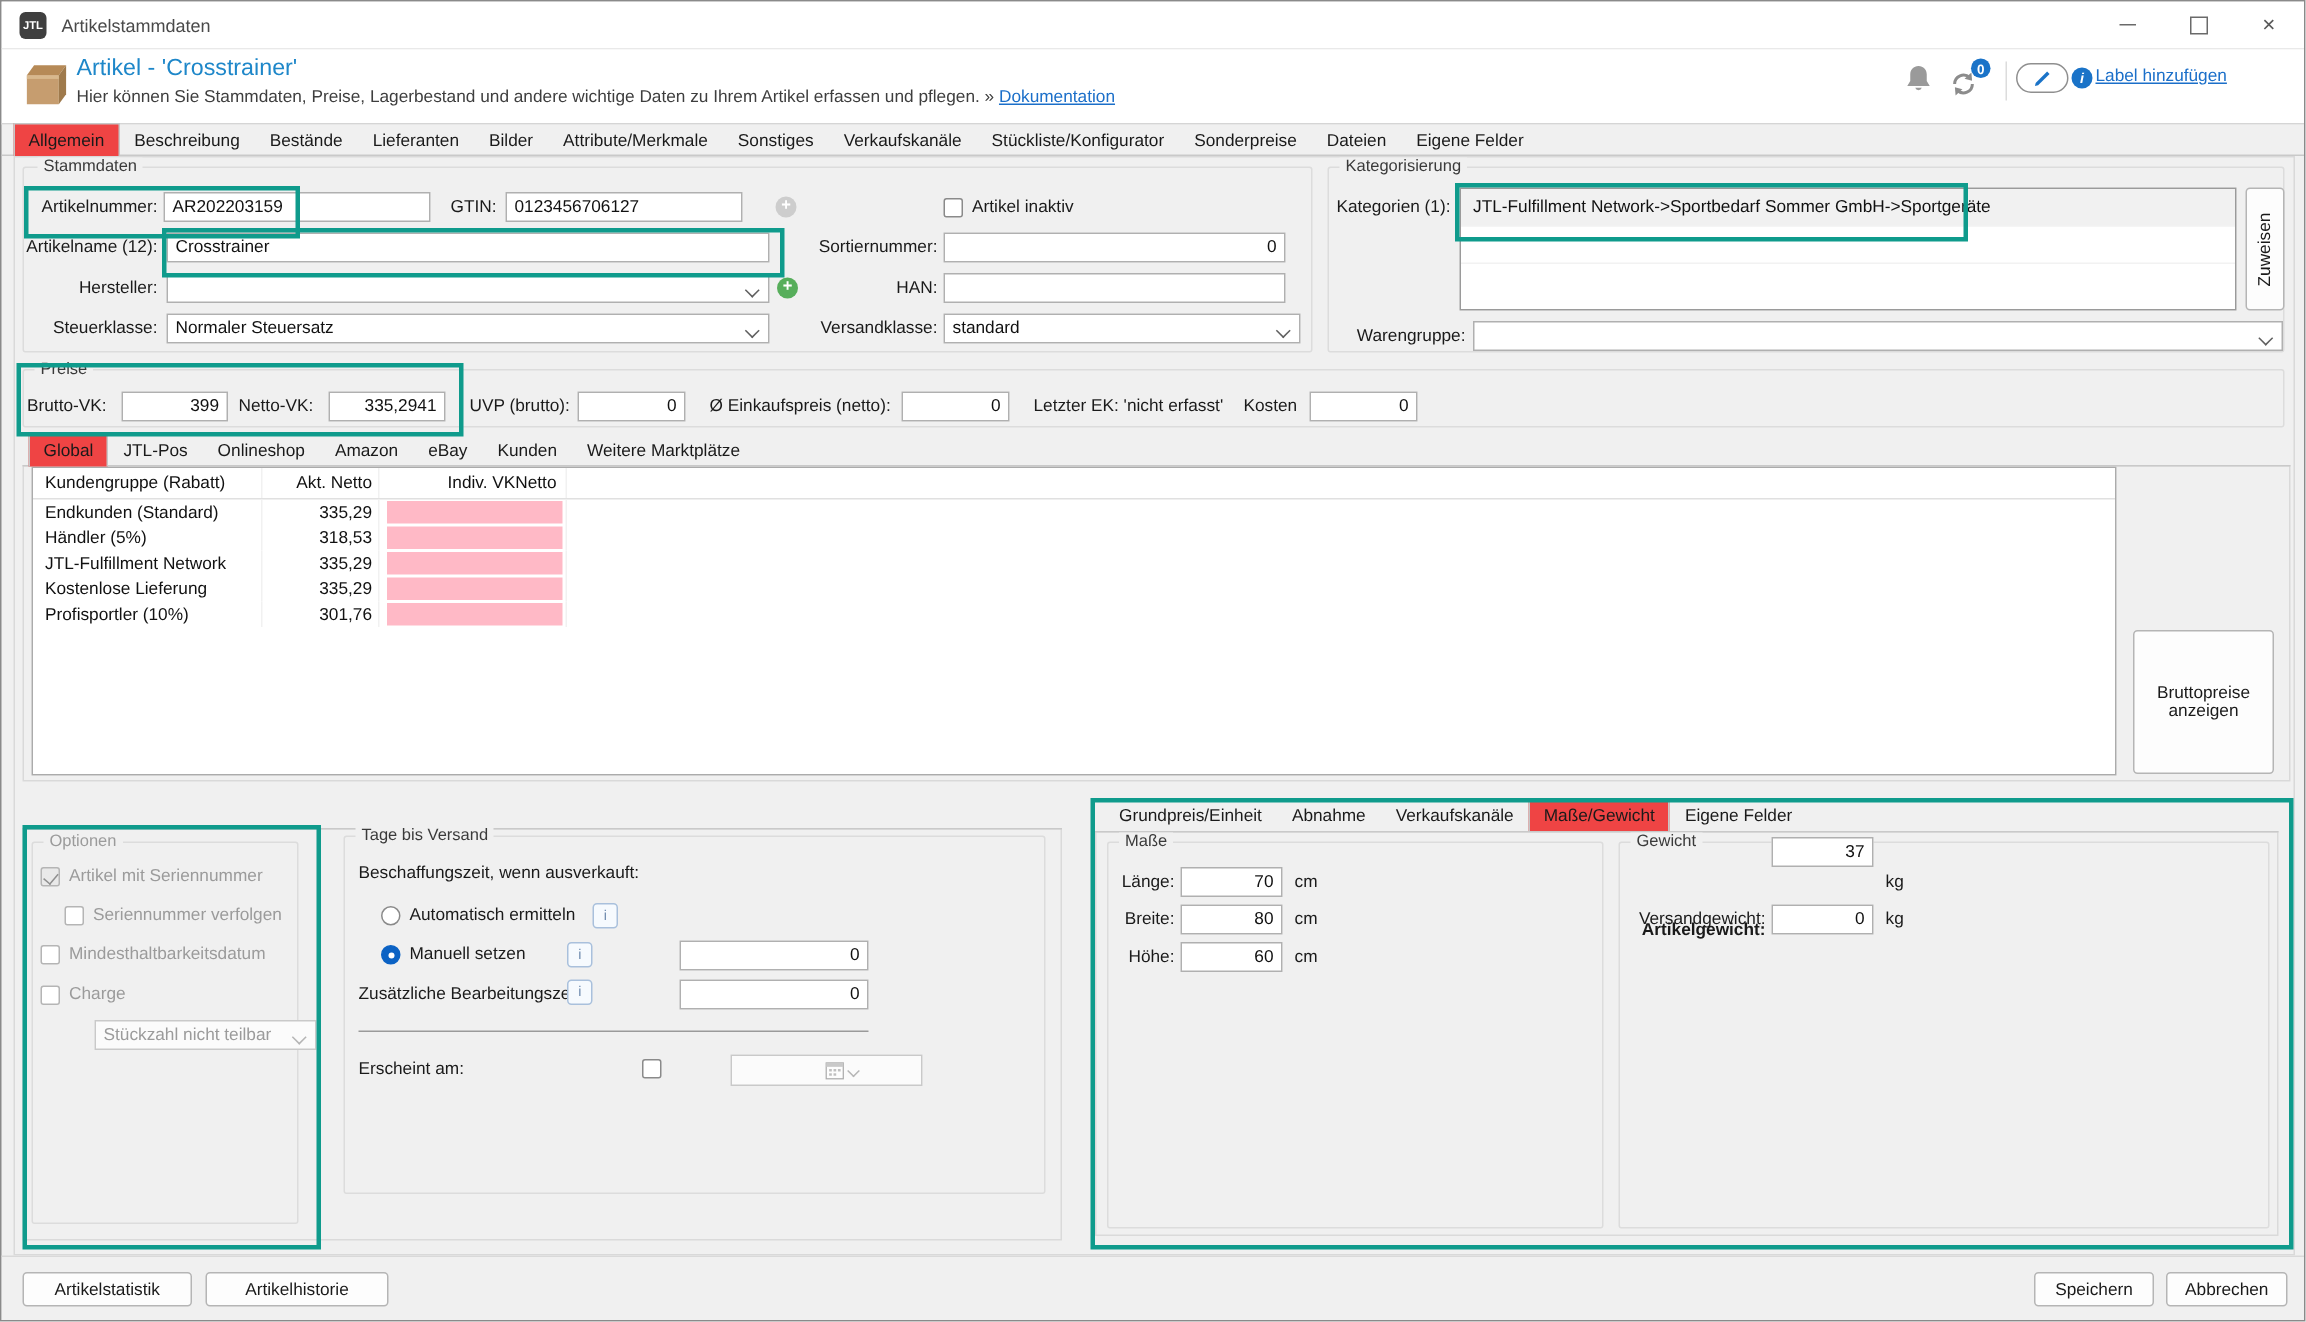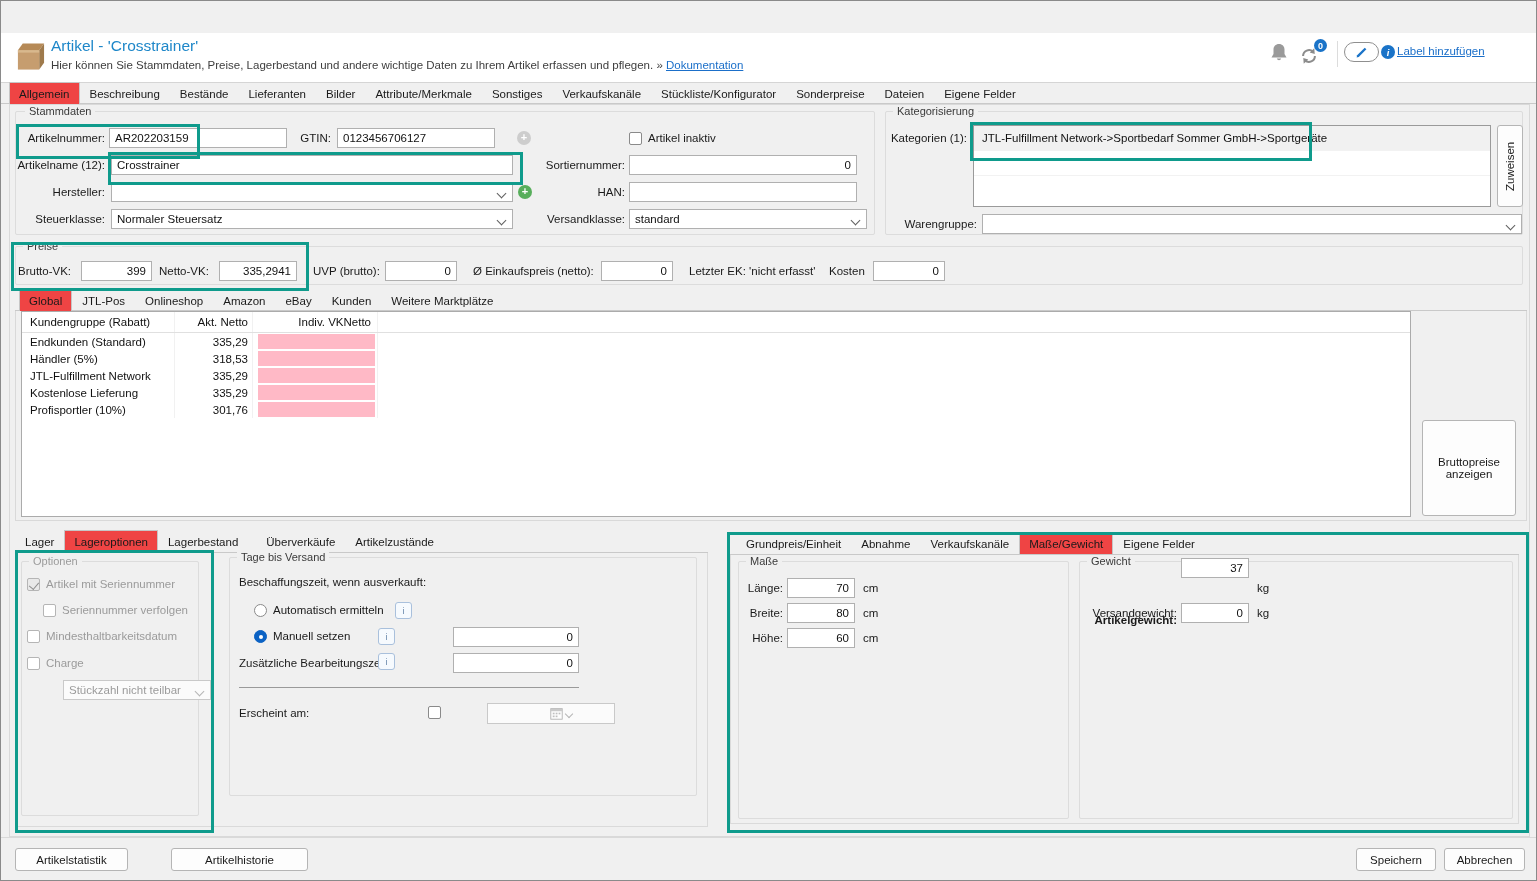--- a/index.html
+++ b/index.html
@@ -65,20 +65,35 @@
   .lrow{height:24px;font-size:11.5px;display:flex;align-items:center;padding-left:8px;border-bottom:1px solid #F2F2F2;color:#111;}
   .lrow.selrow{background:#F1F1F1;}
   .divline{position:absolute;height:1px;background:#ABABAB;}
   .footer{position:absolute;left:0;top:836px;width:100%;height:45px;background:#F0F0F0;border-top:1px solid #D9D9D9;box-sizing:border-box;}
 </style>
 </head>
 <body>
 
 <div class="win">
 
+  <div class="titlebar">
+    <div class="jtl-logo">JTL</div>
+    <div class="tb-title">Artikelstammdaten</div>
+    <div class="win-controls">
+      <div class="wc">
+          <span class="minline"></span>
+        </div>
+      <div class="wc">
+          <span class="maxbox"></span>
+        </div>
+      <div class="wc">
+          <span>×</span>
+        </div>
+    </div>
+  </div>
 
   <div class="header">
     <svg class="abs" style="left:14px;top:8px;" width="31" height="31" viewBox="0 0 32 31">
       <polygon points="3,9 25,9 25,29 3,29" fill="#C69D6F"></polygon>
       <polygon points="3,9 8,2 30,2 25,9" fill="#B68A57"></polygon>
       <polygon points="25,9 30,2 30,22 25,29" fill="#9F7A4C"></polygon>
       <rect x="3" y="9" width="22" height="2.5" fill="#D8B88D"></rect>
     </svg>
     <div class="h-title">Artikel - 'Crosstrainer'</div>
     <div class="h-sub">
@@ -246,27 +261,20 @@
           <div class="pink"></div>
         </div>
         <div></div>
     </div>
   </div>
 
   <div class="btn" style="left:1421px;top:419px;width:94px;height:96px;">Bruttopreise anzeigen</div>
 
   <div class="panel" style="left:14px;top:551px;width:693px;height:275px;border-color:#DADADA;"></div>
   <div class="strip-line" style="left:14px;top:551px;width:693px;"></div>
-  <div class="tabstrip" style="left:14px;top:531px;height:20px;z-index:3;">
-    <div class="tab">Lager</div>
-    <div class="tab active">Lageroptionen</div>
-    <div class="tab">Lagerbestand</div>
-    <div class="tab" style="margin-left:8px;">Überverkäufe</div>
-    <div class="tab">Artikelzustände</div>
-  </div>
 
   <div class="group" style="left:20px;top:560px;width:178px;height:255px;"></div>
   <div class="glabel gray" style="left:28px;top:554px;color:#9B9B9B;">Optionen</div>
   <div class="cb checked-dis" style="left:26px;top:577px;"></div>
   <div class="lbl gray" style="left:45px;top:577px;">Artikel mit Seriennummer</div>
   <div class="cb dis" style="left:42px;top:603px;"></div>
   <div class="lbl gray" style="left:61px;top:603px;">Seriennummer verfolgen</div>
   <div class="cb dis" style="left:26px;top:629px;"></div>
   <div class="lbl gray" style="left:45px;top:629px;">Mindesthaltbarkeitsdatum</div>
   <div class="cb dis" style="left:26px;top:656px;"></div>
@@ -332,17 +340,17 @@
   <div class="tfield num" style="left:1180px;top:557px;width:68px;height:20px;padding-left:12px;">37</div>
   <div class="lbl" style="left:1256px;top:581px;">kg</div>
   <div class="lbl r" style="left:1082px;top:606px;width:94px;">Versandgewicht:</div>
   <div class="tfield num" style="left:1180px;top:602px;width:68px;height:20px;">0</div>
   <div class="lbl" style="left:1256px;top:606px;">kg</div>
 
   <div class="teal" style="left:726px;top:531px;width:796px;height:295px;"></div>
 
   <div class="footer"></div>
   <div class="btn" style="left:14px;top:847px;width:113px;height:23px;">Artikelstatistik</div>
-  <div class="btn" style="left:136px;top:847px;width:137px;height:23px;margin-left:34px;">Artikelhistorie</div>
+  <div class="btn" style="left:136px;top:847px;width:122px;height:23px;">Artikelhistorie</div>
   <div class="btn" style="left:1355px;top:847px;width:80px;height:23px;">Speichern</div>
   <div class="btn" style="left:1443px;top:847px;width:81px;height:23px;">Abbrechen</div>
 
 </div>
 
 </body></html>

